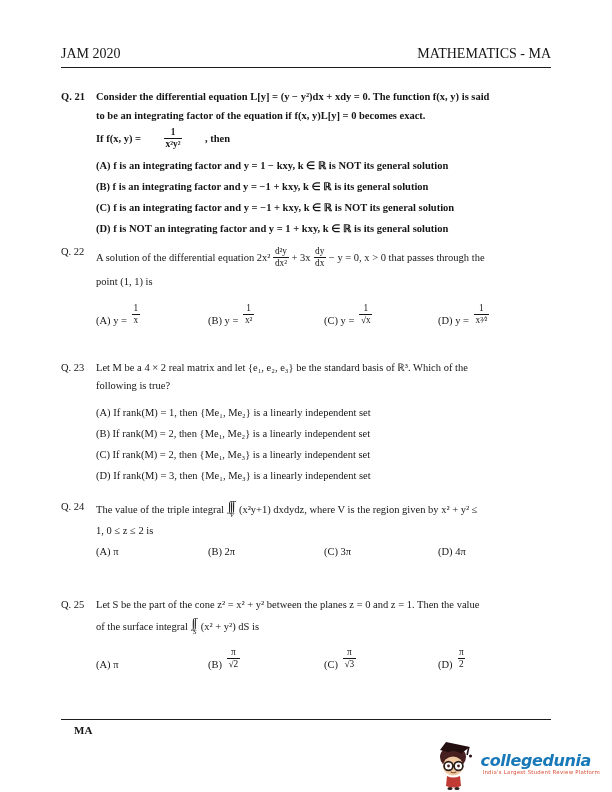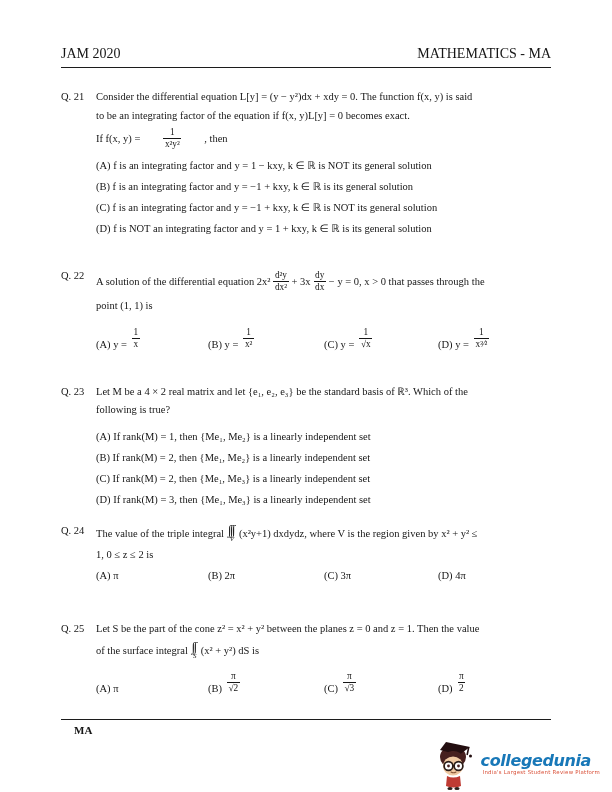--- a/index.html
+++ b/index.html
@@ -23,22 +23,22 @@
   .optrow { display:grid; grid-template-columns:112px 116px 114px 1fr; }
   .opt { display:flex; align-items:flex-end; white-space:nowrap; }
   .opt > .lbl { margin-right:2px; }
   .bigint { display:inline-flex; flex-direction:column; align-items:center; margin:0 3px 0 4px; }
   .isym { letter-spacing:-1.6px; font-size:13px; line-height:12px; padding-right:2px; }
   .isub { font-size:7px; line-height:7px; font-style:italic; }
   .m21 { height:24px; margin-top:1px;gap:20px; }
   .m22 { height:28px; }
   .m24 { height:24px; }
   .m25 { height:24px; }
-  .q21 { margin-top:20px; }
-  .q22 { margin-top:28px; }
+  .q21 { margin-top:20px;font-weight:bold; }
+  .q22 { margin-top:4px; }
   .q22 .tline2 { margin-top:2px; }
   .q22 .optrow { margin-top:4px; height:30px; }
   .q23 { margin-top:33px; }
   .q24 { margin-top:12px; }
   .q24 .optrow { margin-top:6px; }
   .q25 { margin-top:39px; }
   .q25 .optrow { margin-top:5px; height:26px; }
   .ftr-rule { position:absolute; left:61px; right:61px; top:719px; border-top:1.4px solid #1c1c1c; }
   .ftr-label { position:absolute; left:74px; top:724px; font-size:11px;font-weight:bold; }
   .logo { position:absolute; right:12px; bottom:2px; display:flex; align-items:center; }

